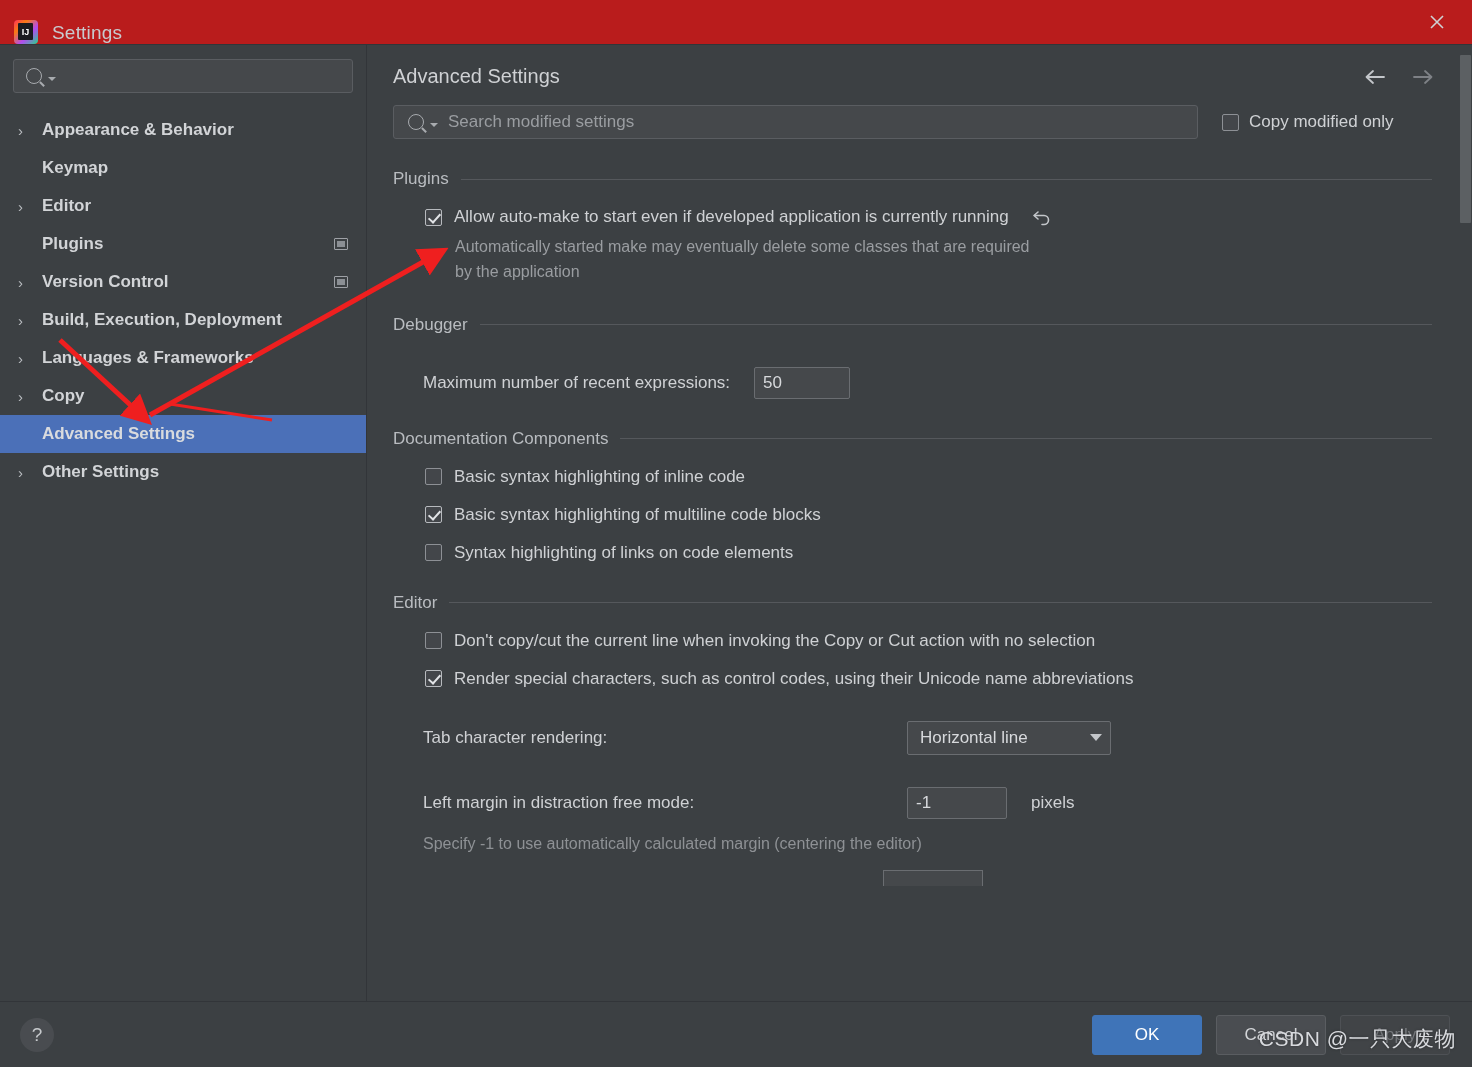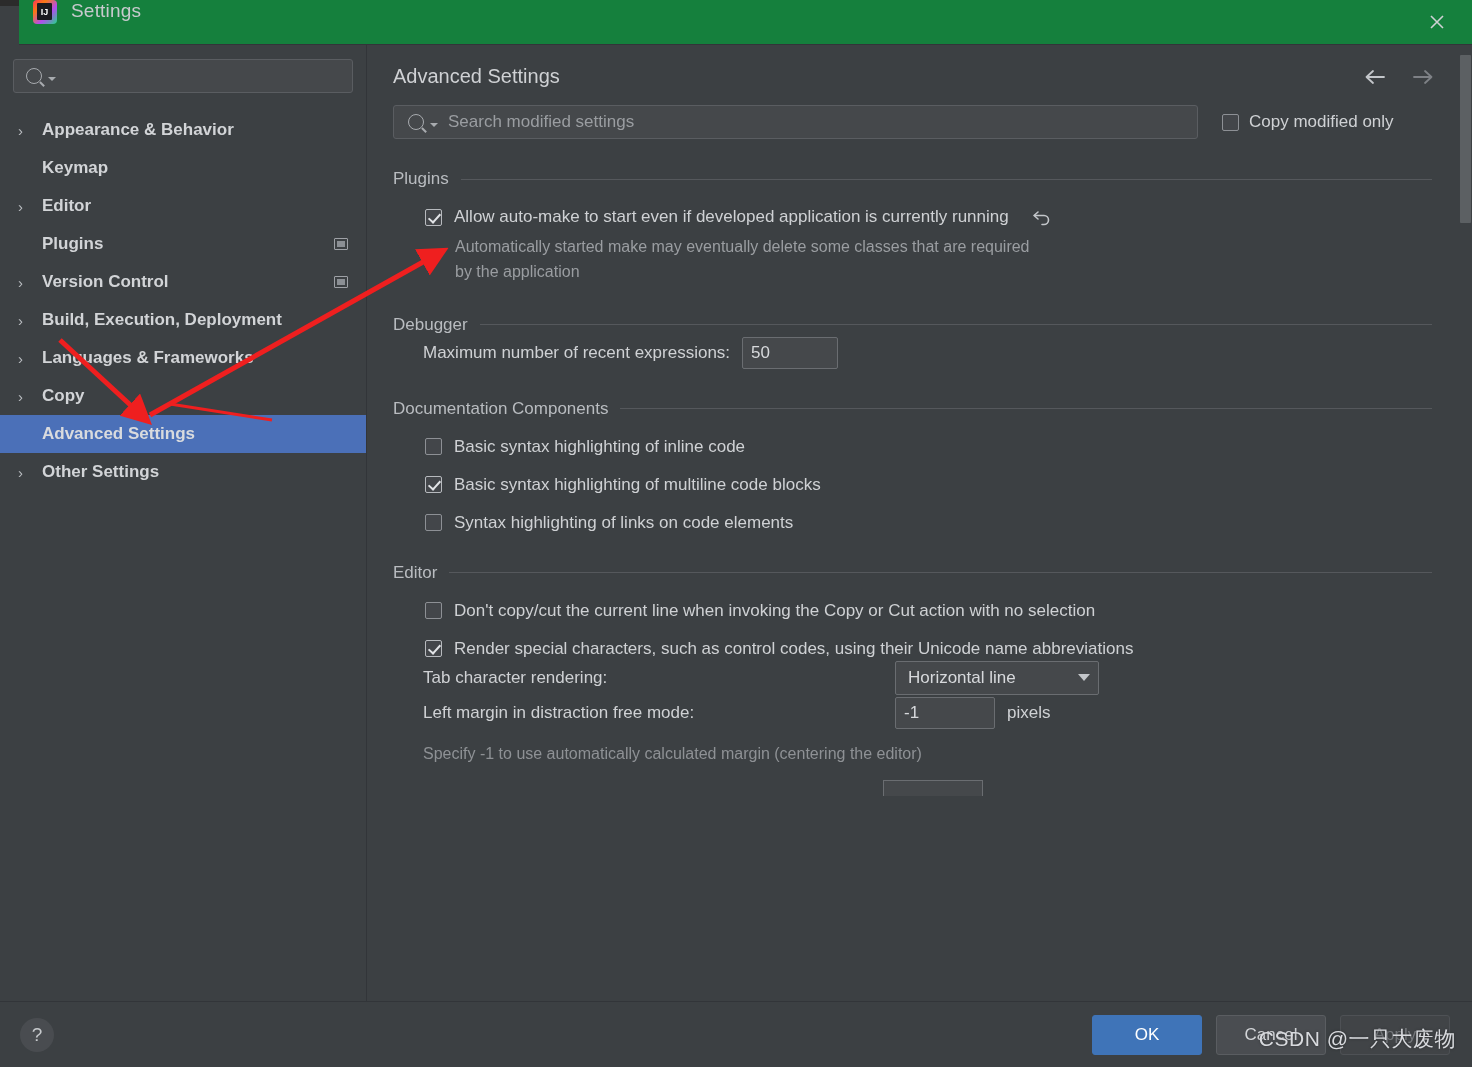--- a/index.html
+++ b/index.html
@@ -12,26 +12,25 @@
   .window {
     position: relative;
     width: 1472px; height: 1067px;
     background: #3c4043;
     display: flex; flex-direction: column;
   }
 
   
   .titlebar {
     height: 45px; min-height: 45px;
-    background: #15803d;
+    background: #b91c1c;
     border-bottom: 1px solid #323539;
-    display: flex; align-items: flex-start;
+    display: flex; align-items: flex-end;
     padding: 0 14px 0 14px;
     position: relative;
-    margin-left: 19px;
   }
   .ij-logo {
     width: 24px; height: 24px; border-radius: 4px;
     background: linear-gradient(135deg,#fe315d 0%,#f97a12 28%,#b24cf0 62%,#21d789 100%);
     position: relative; flex: 0 0 auto;
   }
   .ij-logo::after {
     content: "IJ";
     position: absolute; left: 4px; top: 3px;
     width: 15px; height: 17px;
@@ -169,21 +168,21 @@
   .opt-desc {
     padding-left: 62px; margin-top: 8px;
     font-size: 16px; color: #9a9da1; line-height: 1.55; max-width: 640px;
   }
   .revert {
     margin-left: 10px; cursor: pointer; display:flex; align-items:center;
   }
 
   .field-row {
     display: flex; align-items: center;
-    padding-left: 30px; margin-top: 2px; gap: 12px;
+    padding-left: 30px; margin-top: 32px; gap: 24px;
   }
   .field-label { font-size: 17px; color: #cfd1d4; }
   .txtfield {
     background: #45484b; border: 1px solid #6a6d71;
     height: 32px; color: #d7d9dc; font-size: 17px;
     display: flex; align-items: center; padding: 0 8px;
     border-radius: 2px;
   }
   .w-num { width: 96px; }
   .w-num2 { width: 100px; margin-left: 0; }

